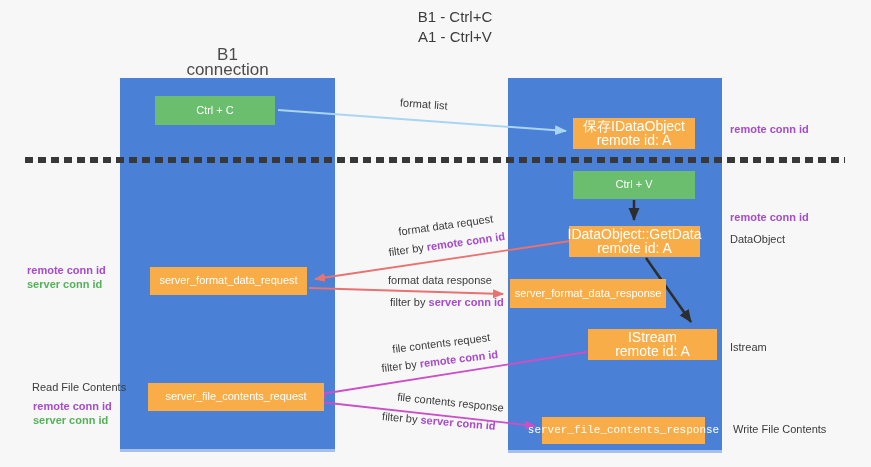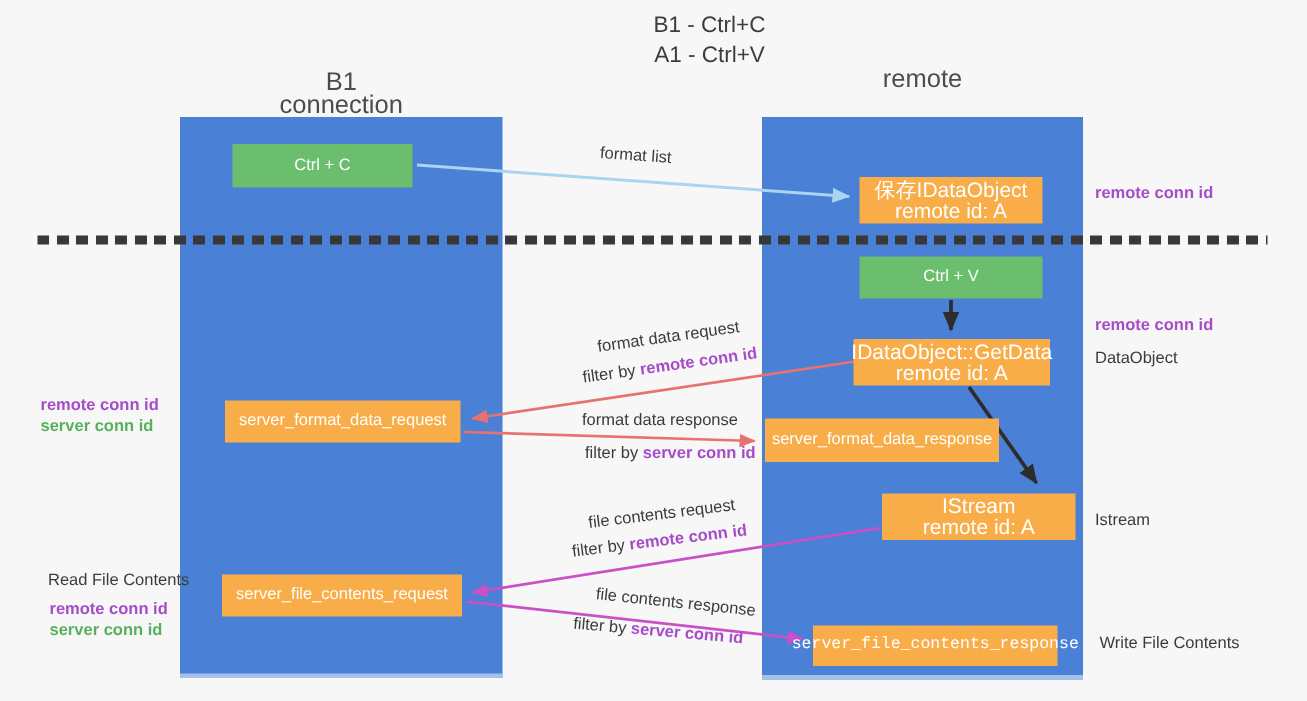--- a/index.html
+++ b/index.html
@@ -22,31 +22,30 @@
   .id-purple{color:var(--id-purple,#a64cc8);font-weight:bold;}
   .id-green{color:var(--id-green,#57b05a);font-weight:bold;}
   .dashed{background:repeating-linear-gradient(90deg,#383838 0 8px,transparent 8px 13px);}
   svg.arrows{position:absolute;left:0;top:0;pointer-events:none;}
 </style>
 </head>
 <body>
 
 <div class="canvas">
 
-  <div class="abs title" style="left:368px;top:7px;width:210px;">
+  <div class="abs title" style="left:350px;top:7px;width:210px;">
     <div>B1 - Ctrl+C</div>
     <div>A1 - Ctrl+V</div>
   </div>
 
   <div class="abs hdr" style="left:120px;top:47px;width:215px;">
     <div>B1</div>
     <div>connection</div>
   </div>
   <div class="abs hdr" style="left:508px;top:45px;width:214px;">
-    <div>remote</div>
   </div>
 
   <div class="abs lane" style="left:120px;top:78px;width:215px;height:371px;"></div>
   <div class="abs lane" style="left:508px;top:78px;width:214px;height:372px;"></div>
 
   <div class="abs dashed" style="left:25px;top:157px;width:820px;height:6px;"></div>
 
   <svg class="arrows" width="871" height="467" viewBox="0 0 871 467">
     <defs>
       <marker id="m-blue" markerWidth="13" markerHeight="11" refX="11" refY="5" orient="auto" markerUnits="userSpaceOnUse">
@@ -95,21 +94,21 @@
 
   <div class="abs node orange" style="left:510px;top:279px;width:156px;height:29px;">
     <div>server_format_data_response</div>
   </div>
 
   <div class="abs node orange small" style="left:588px;top:329px;width:129px;height:31px;">
     <div>IStream</div>
     <div>remote id: A</div>
   </div>
 
-  <div class="abs node orange" style="left:148px;top:383px;width:160px;height:28px;">
+  <div class="abs node orange" style="left:148px;top:383px;width:176px;height:28px;">
     <div>server_file_contents_request</div>
   </div>
 
   <div class="abs node orange" style="left:542px;top:417px;width:163px;height:27px;font-family:Liberation Mono, monospace;">
     <div>server_file_contents_response</div>
   </div>
 
   <div class="abs lbl" style="left:400px;top:98px;transform:rotate(4deg);">format list</div>
 
   <div class="abs lbl" style="left:398px;top:219px;transform:rotate(-8deg);">format data request</div>

